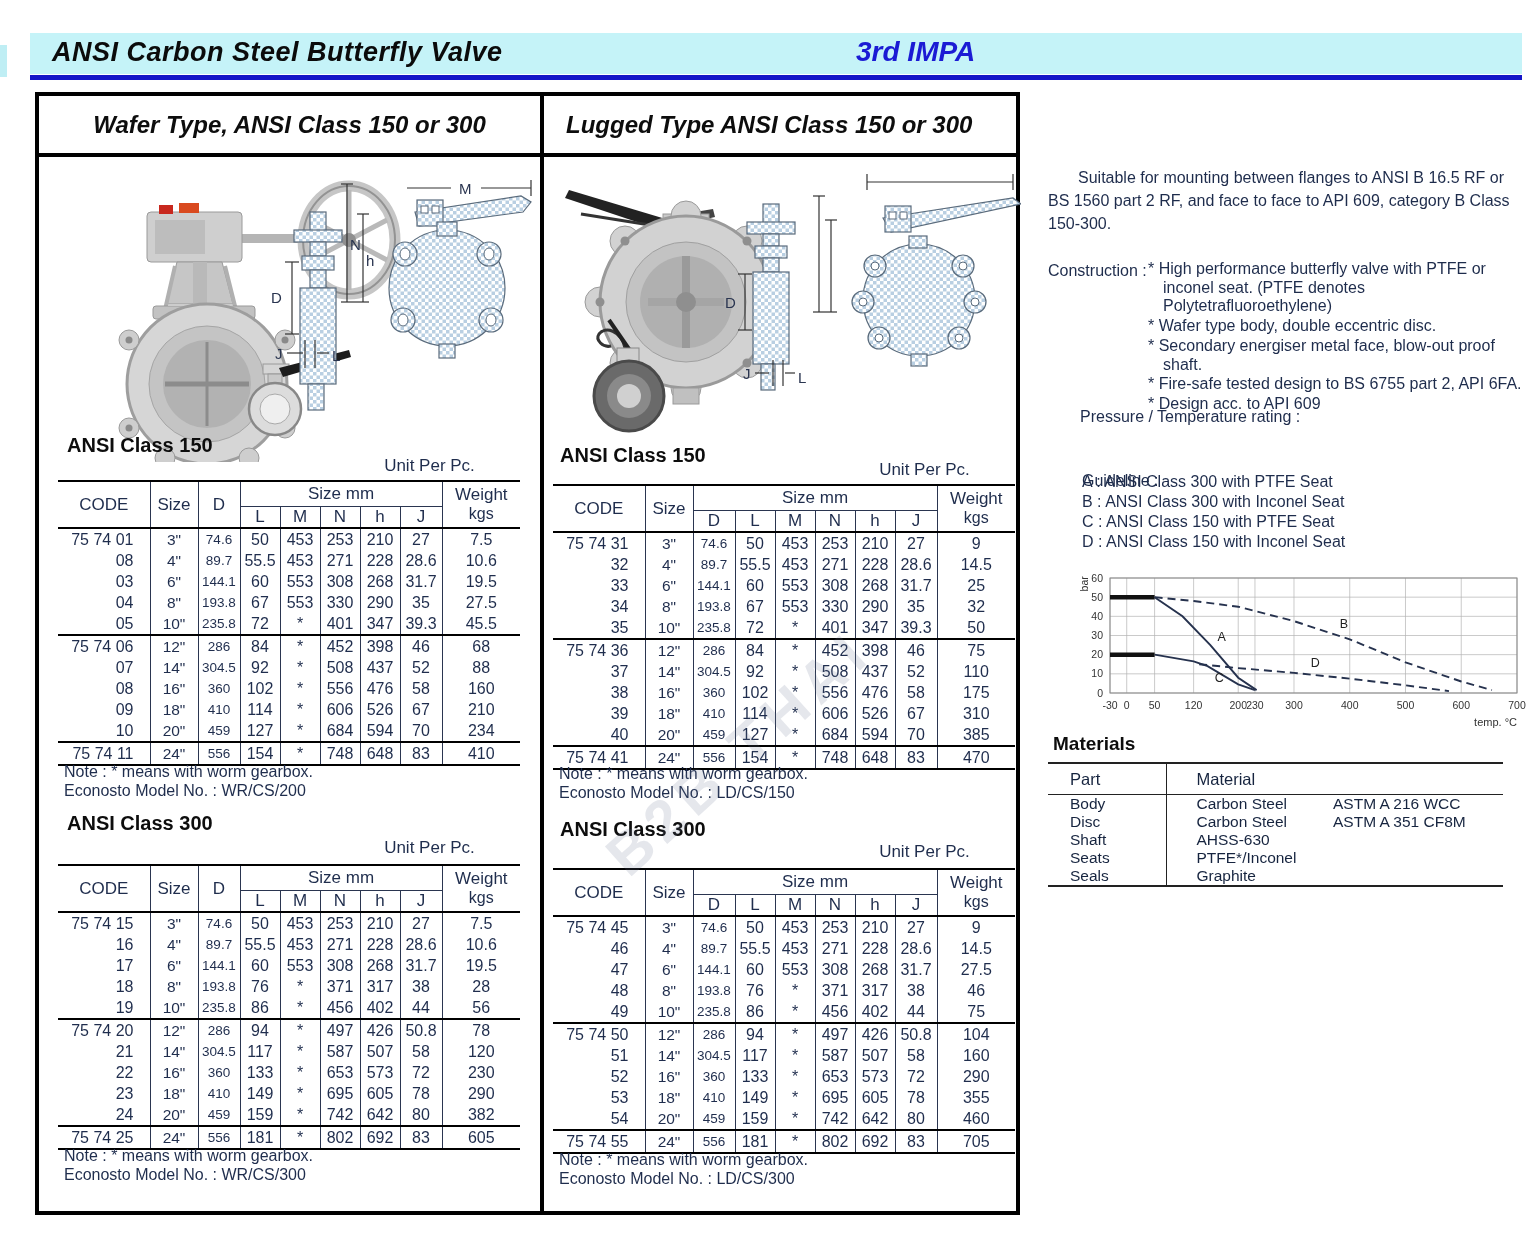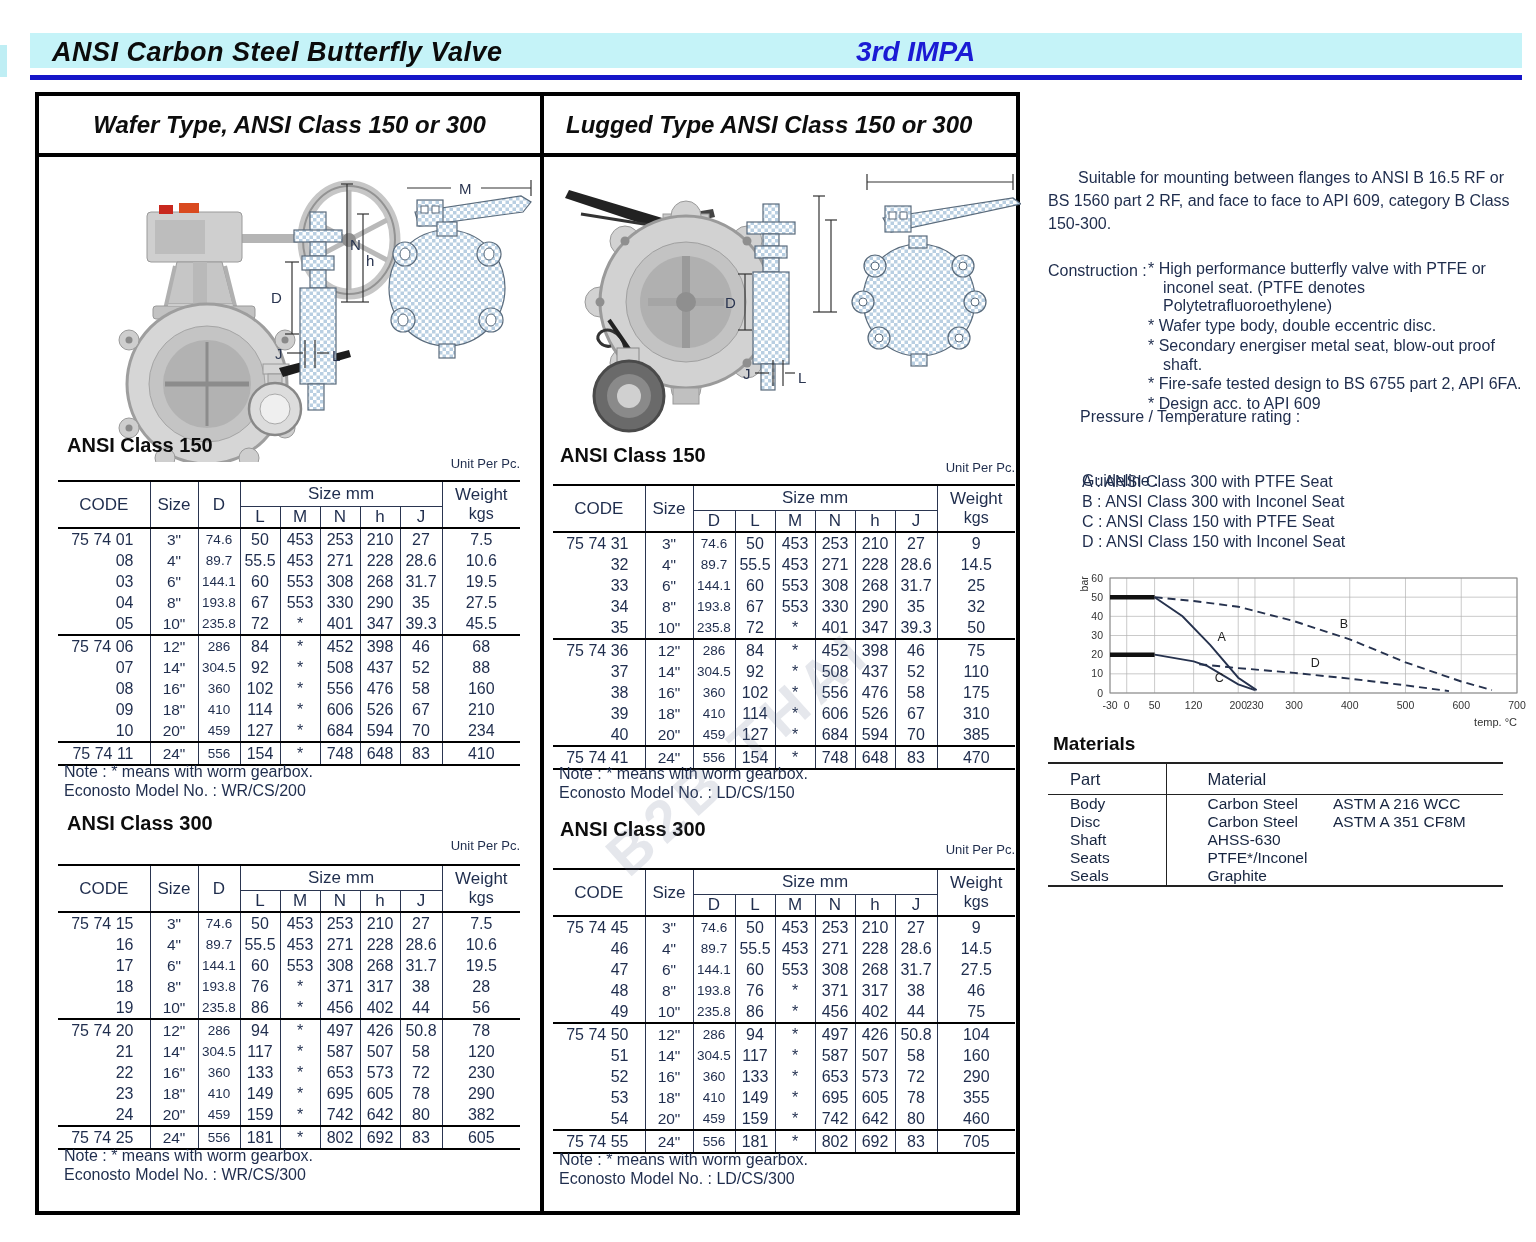--- a/index.html
+++ b/index.html
@@ -1,31 +1,31 @@
 <!DOCTYPE html>
 <html><head>
 <meta charset="utf-8">
 <style>
   html,body{margin:0;padding:0;background:#fff}
   #page{position:relative;width:1536px;height:1242px;background:#fff;overflow:hidden;
         font-family:"Liberation Sans",sans-serif;color:#1f2d4d}
   .abs{position:absolute}
   .edge{left:0;top:45px;width:7px;height:32px;background:#bfeef4}
-  .hdr-bar{left:30px;top:33px;width:1492px;height:35px;background:#c5f3f8}
+  .hdr-bar{left:30px;top:33px;width:1492px;height:41px;background:#c5f3f8}
   .hdr-title{position:absolute;left:22px;top:4px;font:italic 700 27px "Liberation Sans",sans-serif;color:#0b0b0b;letter-spacing:.5px}
   .hdr-impa{position:absolute;left:826px;top:3px;font:italic 700 28px "Liberation Sans",sans-serif;color:#1b1bd4}
   .hdr-rule{left:30px;top:75px;width:1492px;height:5px;background:#1515c8}
   .main-box{left:35px;top:92px;width:977px;height:1115px;border:4px solid #000}
   .vdiv{left:501px;top:0;width:4px;height:1115px;background:#000}
   .hd-underline{left:0;top:57px;width:977px;height:4px;background:#000}
   .panel-hd{top:0;height:57px;display:flex;align-items:center;justify-content:center;
             font:italic 700 24px "Liberation Sans",sans-serif;color:#0d0d0d}
   .panel-hd.lug{justify-content:flex-start;padding-left:22px;box-sizing:border-box}
   .klass{font:700 20px "Liberation Sans",sans-serif;color:#0d0d0d}
-  .unit{font-size:13px;color:#1f2d4d;text-align:right}
+  .unit{font-size:17px;color:#1f2d4d;text-align:center}
   .note{font-size:16px;color:#1f2d4d;line-height:1.15}
   table.spec{position:absolute;border-collapse:collapse;table-layout:fixed;font-size:16px;color:#1f2d4d;
              border-top:2.5px solid #000;border-bottom:2.5px solid #000}
   .spec th{font-weight:400;font-size:17px;padding:0;border-left:1.5px solid #2a3550}
   .spec thead tr:first-child th:first-child{border-left:none}
   .spec thead{border-bottom:2.5px solid #000}
   .spec thead tr:first-child th{height:24px}
   .spec thead tr:last-child th{height:20px}
   .spec th.grp{border-bottom:1.5px solid #2a3550}
   .spec td{text-align:center;height:21px;padding:0;border-left:1.5px solid #2a3550}
@@ -41,21 +41,21 @@
   .constr-label{width:100px;flex:none}
   .citem{padding-left:15px;text-indent:-15px;line-height:1.17;margin-bottom:1px}
   .gl{line-height:20px}
   .mat-title{font:700 19px "Liberation Sans",sans-serif;color:#0d0d0d}
   table.materials{position:absolute;border-collapse:collapse;font-size:15.5px;color:#16243f;
                   border-top:2px solid #222;border-bottom:2px solid #222}
   .materials thead{border-bottom:1.8px solid #222}
   .materials th{font-weight:400;text-align:left;font-size:16.5px;height:30px;padding:0}
   .materials td{height:17px;padding:0;text-align:left}
   .materials th:first-child,.materials td:first-child{border-right:1.5px solid #222;padding-left:22px}
-  .materials th:nth-child(2),.materials td:nth-child(2){padding-left:41px}
+  .materials th:nth-child(2),.materials td:nth-child(2){padding-left:30px}
   .wm{left:615px;top:830px;font:700 58px "Liberation Sans",sans-serif;color:rgba(100,115,145,.17);
       transform:rotate(-42deg);transform-origin:0 50%;letter-spacing:8px;white-space:nowrap;pointer-events:none}
   svg text{font-family:"Liberation Sans",sans-serif}
   .dim{font-size:15px;fill:#2a3550}
 </style>
 </head>
 <body>
 
 <div id="page">
 
@@ -950,21 +950,21 @@
     <div class="abs note" style="left:520px;top:1074px">Econosto Model No. : LD/CS/300</div>
   </div>
 
   <div class="abs rp intro" style="left:1048px;top:166px;width:462px">Suitable for mounting between flanges to ANSI B 16.5 RF or BS 1560 part 2 RF, and face to face to API 609, category B Class 150-300.</div>
 
   <div class="abs rp constr" style="left:1048px;top:260px;width:480px">
     <span class="constr-label">Construction :</span>
     <div style="width:380px">
       <div class="citem">* High performance butterfly valve with PTFE or inconel seat. (PTFE denotes Polytetrafluoroethylene)</div>
       <div class="citem">* Wafer type body, double eccentric disc.</div>
-      <div class="citem">* Secondary energiser metal seat, blow-out proof shaft.</div>
+      <div class="citem">* Secondary energiser metal face, blow-out proof shaft.</div>
       <div class="citem">* Fire-safe tested design to BS 6755 part 2, API 6FA.</div>
       <div class="citem">* Design acc. to API 609</div>
     </div>
   </div>
 
   <div class="abs rp" style="left:1080px;top:406px">Pressure / Temperature rating :</div>
   <div class="abs rp" style="left:1082px;top:470px">Guideline :</div>
   <div class="abs rp" style="left:1082px;top:472px">
     <div class="gl">A : ANSI Class 300 with PTFE Seat</div>
     <div class="gl">B : ANSI Class 300 with Inconel Seat</div>

